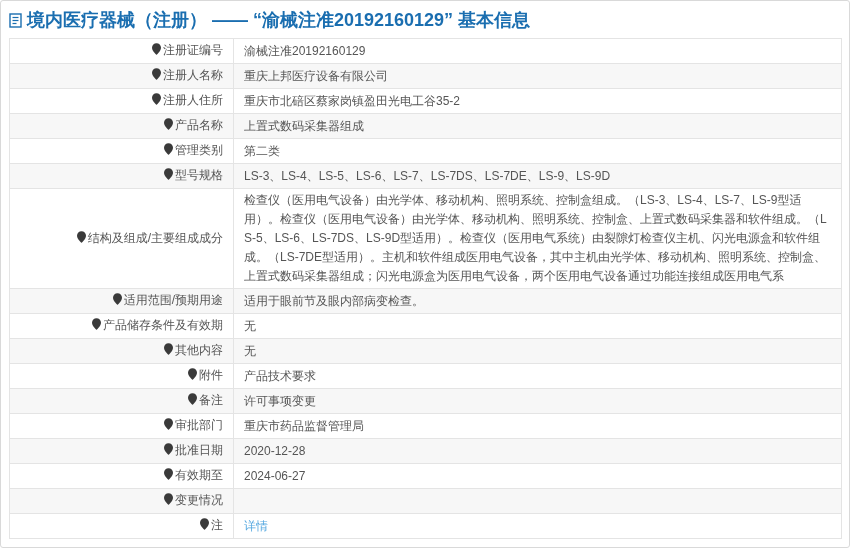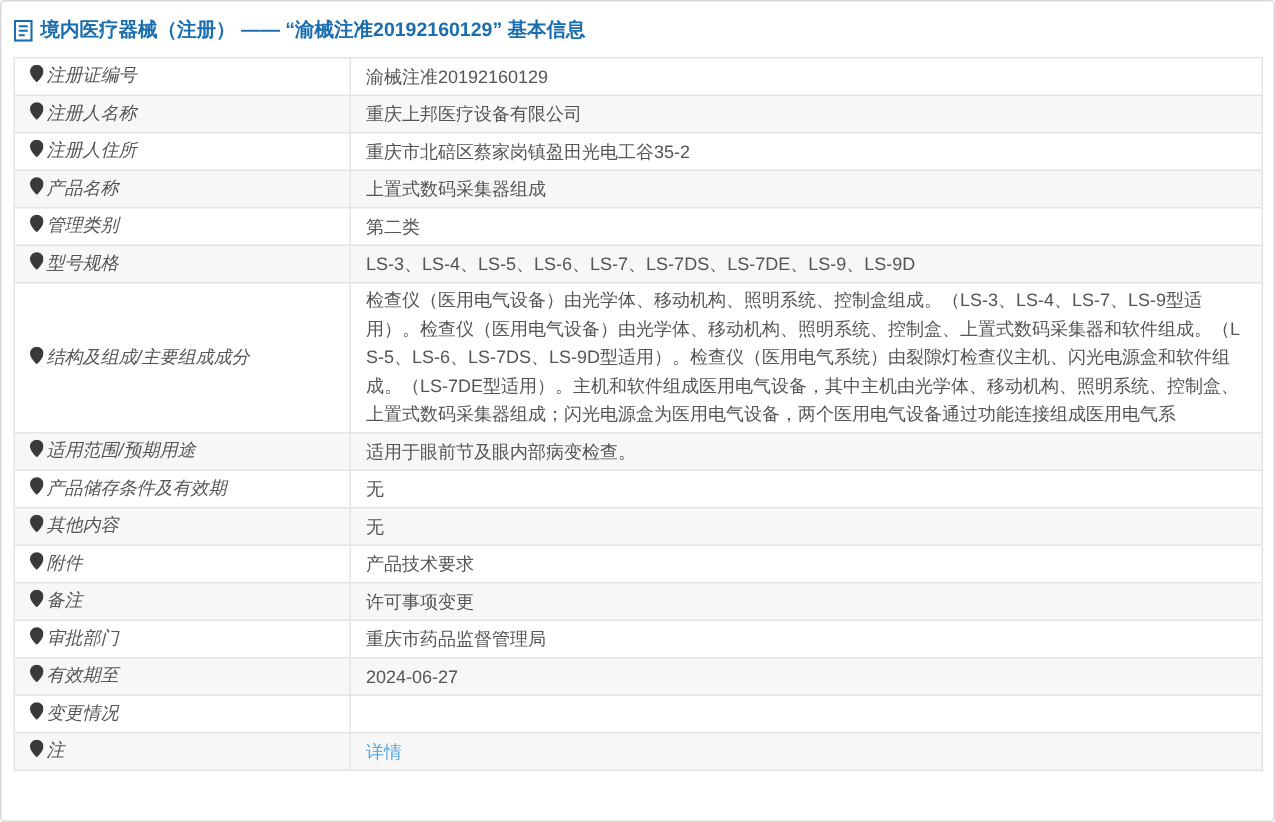--- a/index.html
+++ b/index.html
@@ -16,36 +16,36 @@
     font-family:"Liberation Sans","DejaVu Sans",sans-serif;
   }
   .page{
     width:850px;height:548px;
     border:1px solid #d9d9d9;border-radius:3px;
     padding:8px;background:#fff;
   }
   .hdr{
     display:flex;align-items:center;gap:5px;
     height:22px;margin:0 0 7px 0;
-    color:var(--blue);font-size:13px;font-weight:bold;
+    color:var(--blue);font-size:18px;font-weight:bold;
     white-space:nowrap;
   }
   .hdr .ic{display:inline-flex;flex:0 0 auto;}
   table.info{
     border-collapse:collapse;table-layout:fixed;
     width:833px;font-size:12px;color:var(--text);
   }
   table.info td{
     border:1px solid var(--border);
     padding:2px 10px;line-height:19px;
     vertical-align:middle;
     word-break:break-all;
   }
   td.label{
-    width:224px;font-style:italic;
+    width:224px;text-align:right;
   }
   td.value{text-align:left;}
   tr:nth-child(even){background:var(--alt);}
   tr:nth-child(odd){background:#ffffff;}
   .pin{display:inline-block;vertical-align:-1px;margin-right:2px;}
   a.details{color:var(--link);text-decoration:none;cursor:pointer;}
 </style>
 </head>
 <body>
 
@@ -201,20 +201,30 @@
     <td class="label">
       <span class="pin" hidden="">
         <svg width="9" height="12" viewBox="0 0 10 13" aria-hidden="true">
           <path d="M5 0 C2.2 0 0 2.2 0 5 c0 3.6 5 8 5 8 s5 -4.4 5 -8 C10 2.2 7.8 0 5 0 z" fill="#3a3a3a"></path>
         </svg>
       </span><span class="lbl-text">审批部门</span>
     </td>
     <td class="value">重庆市药品监督管理局</td>
   </tr>
 
+  <tr>
+    <td class="label">
+      <span class="pin" hidden="">
+        <svg width="9" height="12" viewBox="0 0 10 13" aria-hidden="true">
+          <path d="M5 0 C2.2 0 0 2.2 0 5 c0 3.6 5 8 5 8 s5 -4.4 5 -8 C10 2.2 7.8 0 5 0 z" fill="#3a3a3a"></path>
+        </svg>
+      </span><span class="lbl-text">批准日期</span>
+    </td>
+    <td class="value">2020-12-28</td>
+  </tr>
 
   <tr>
     <td class="label">
       <span class="pin" hidden="">
         <svg width="9" height="12" viewBox="0 0 10 13" aria-hidden="true">
           <path d="M5 0 C2.2 0 0 2.2 0 5 c0 3.6 5 8 5 8 s5 -4.4 5 -8 C10 2.2 7.8 0 5 0 z" fill="#3a3a3a"></path>
         </svg>
       </span><span class="lbl-text">有效期至</span>
     </td>
     <td class="value">2024-06-27</td>

